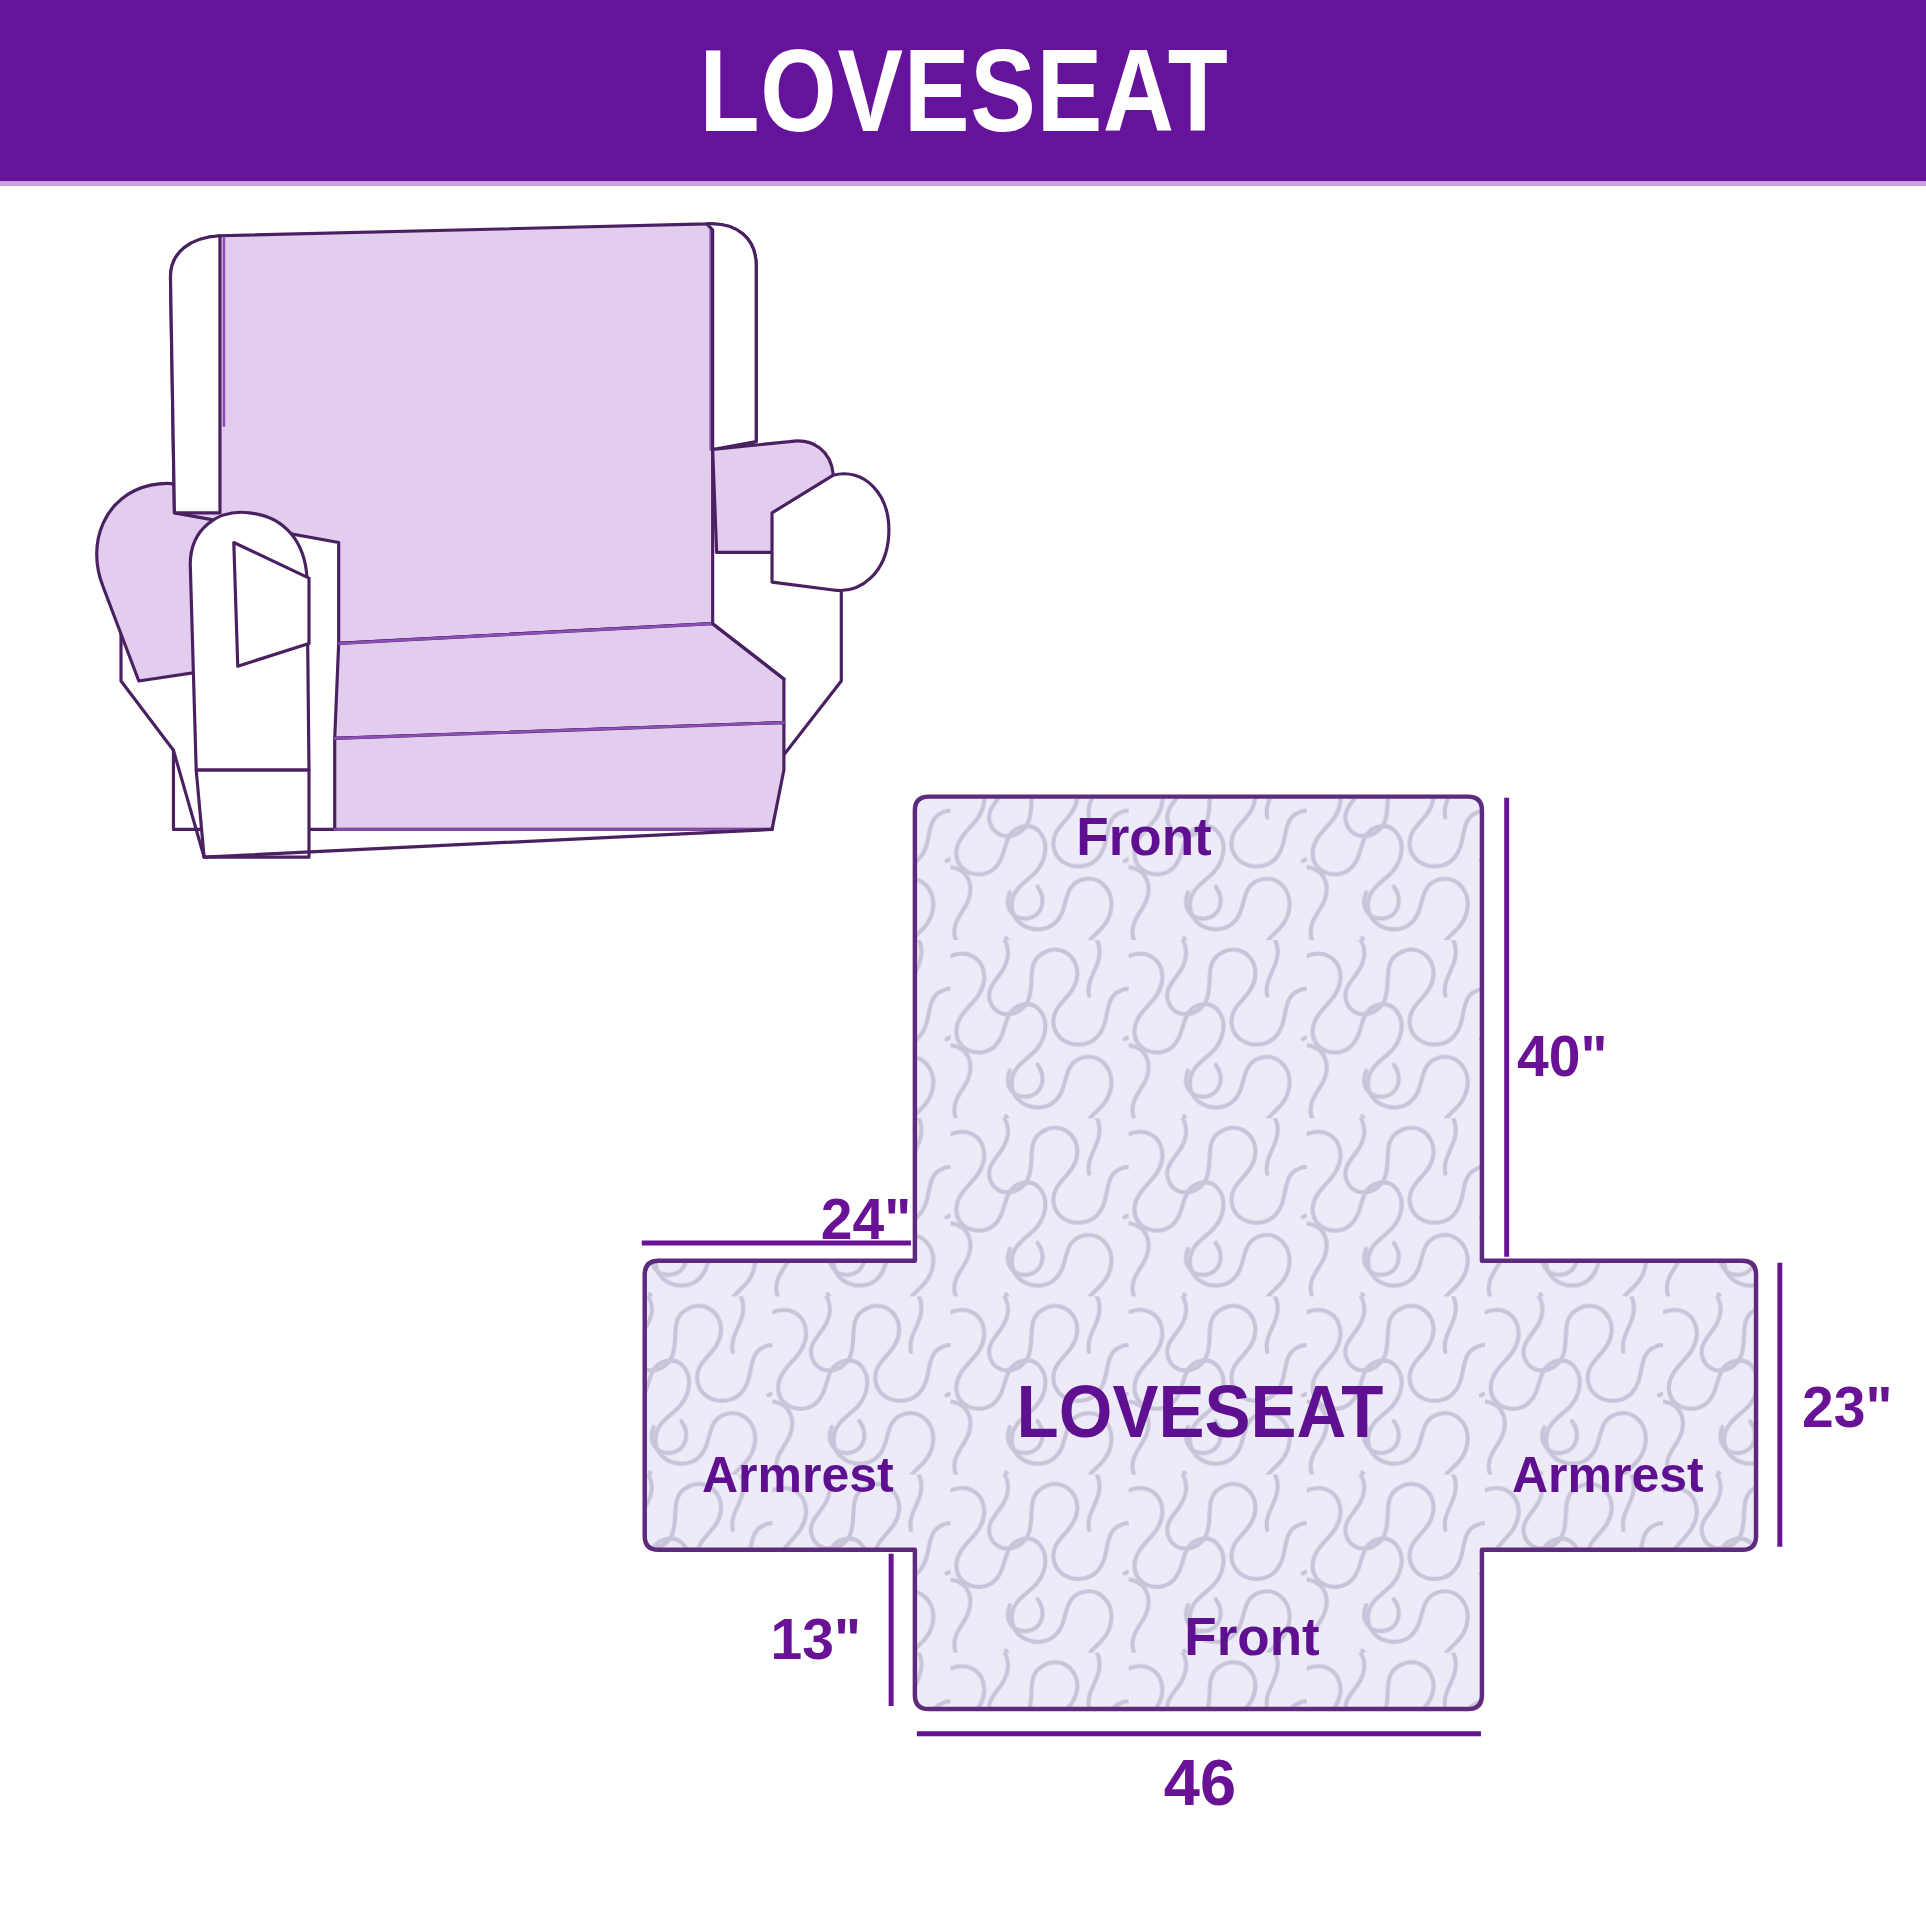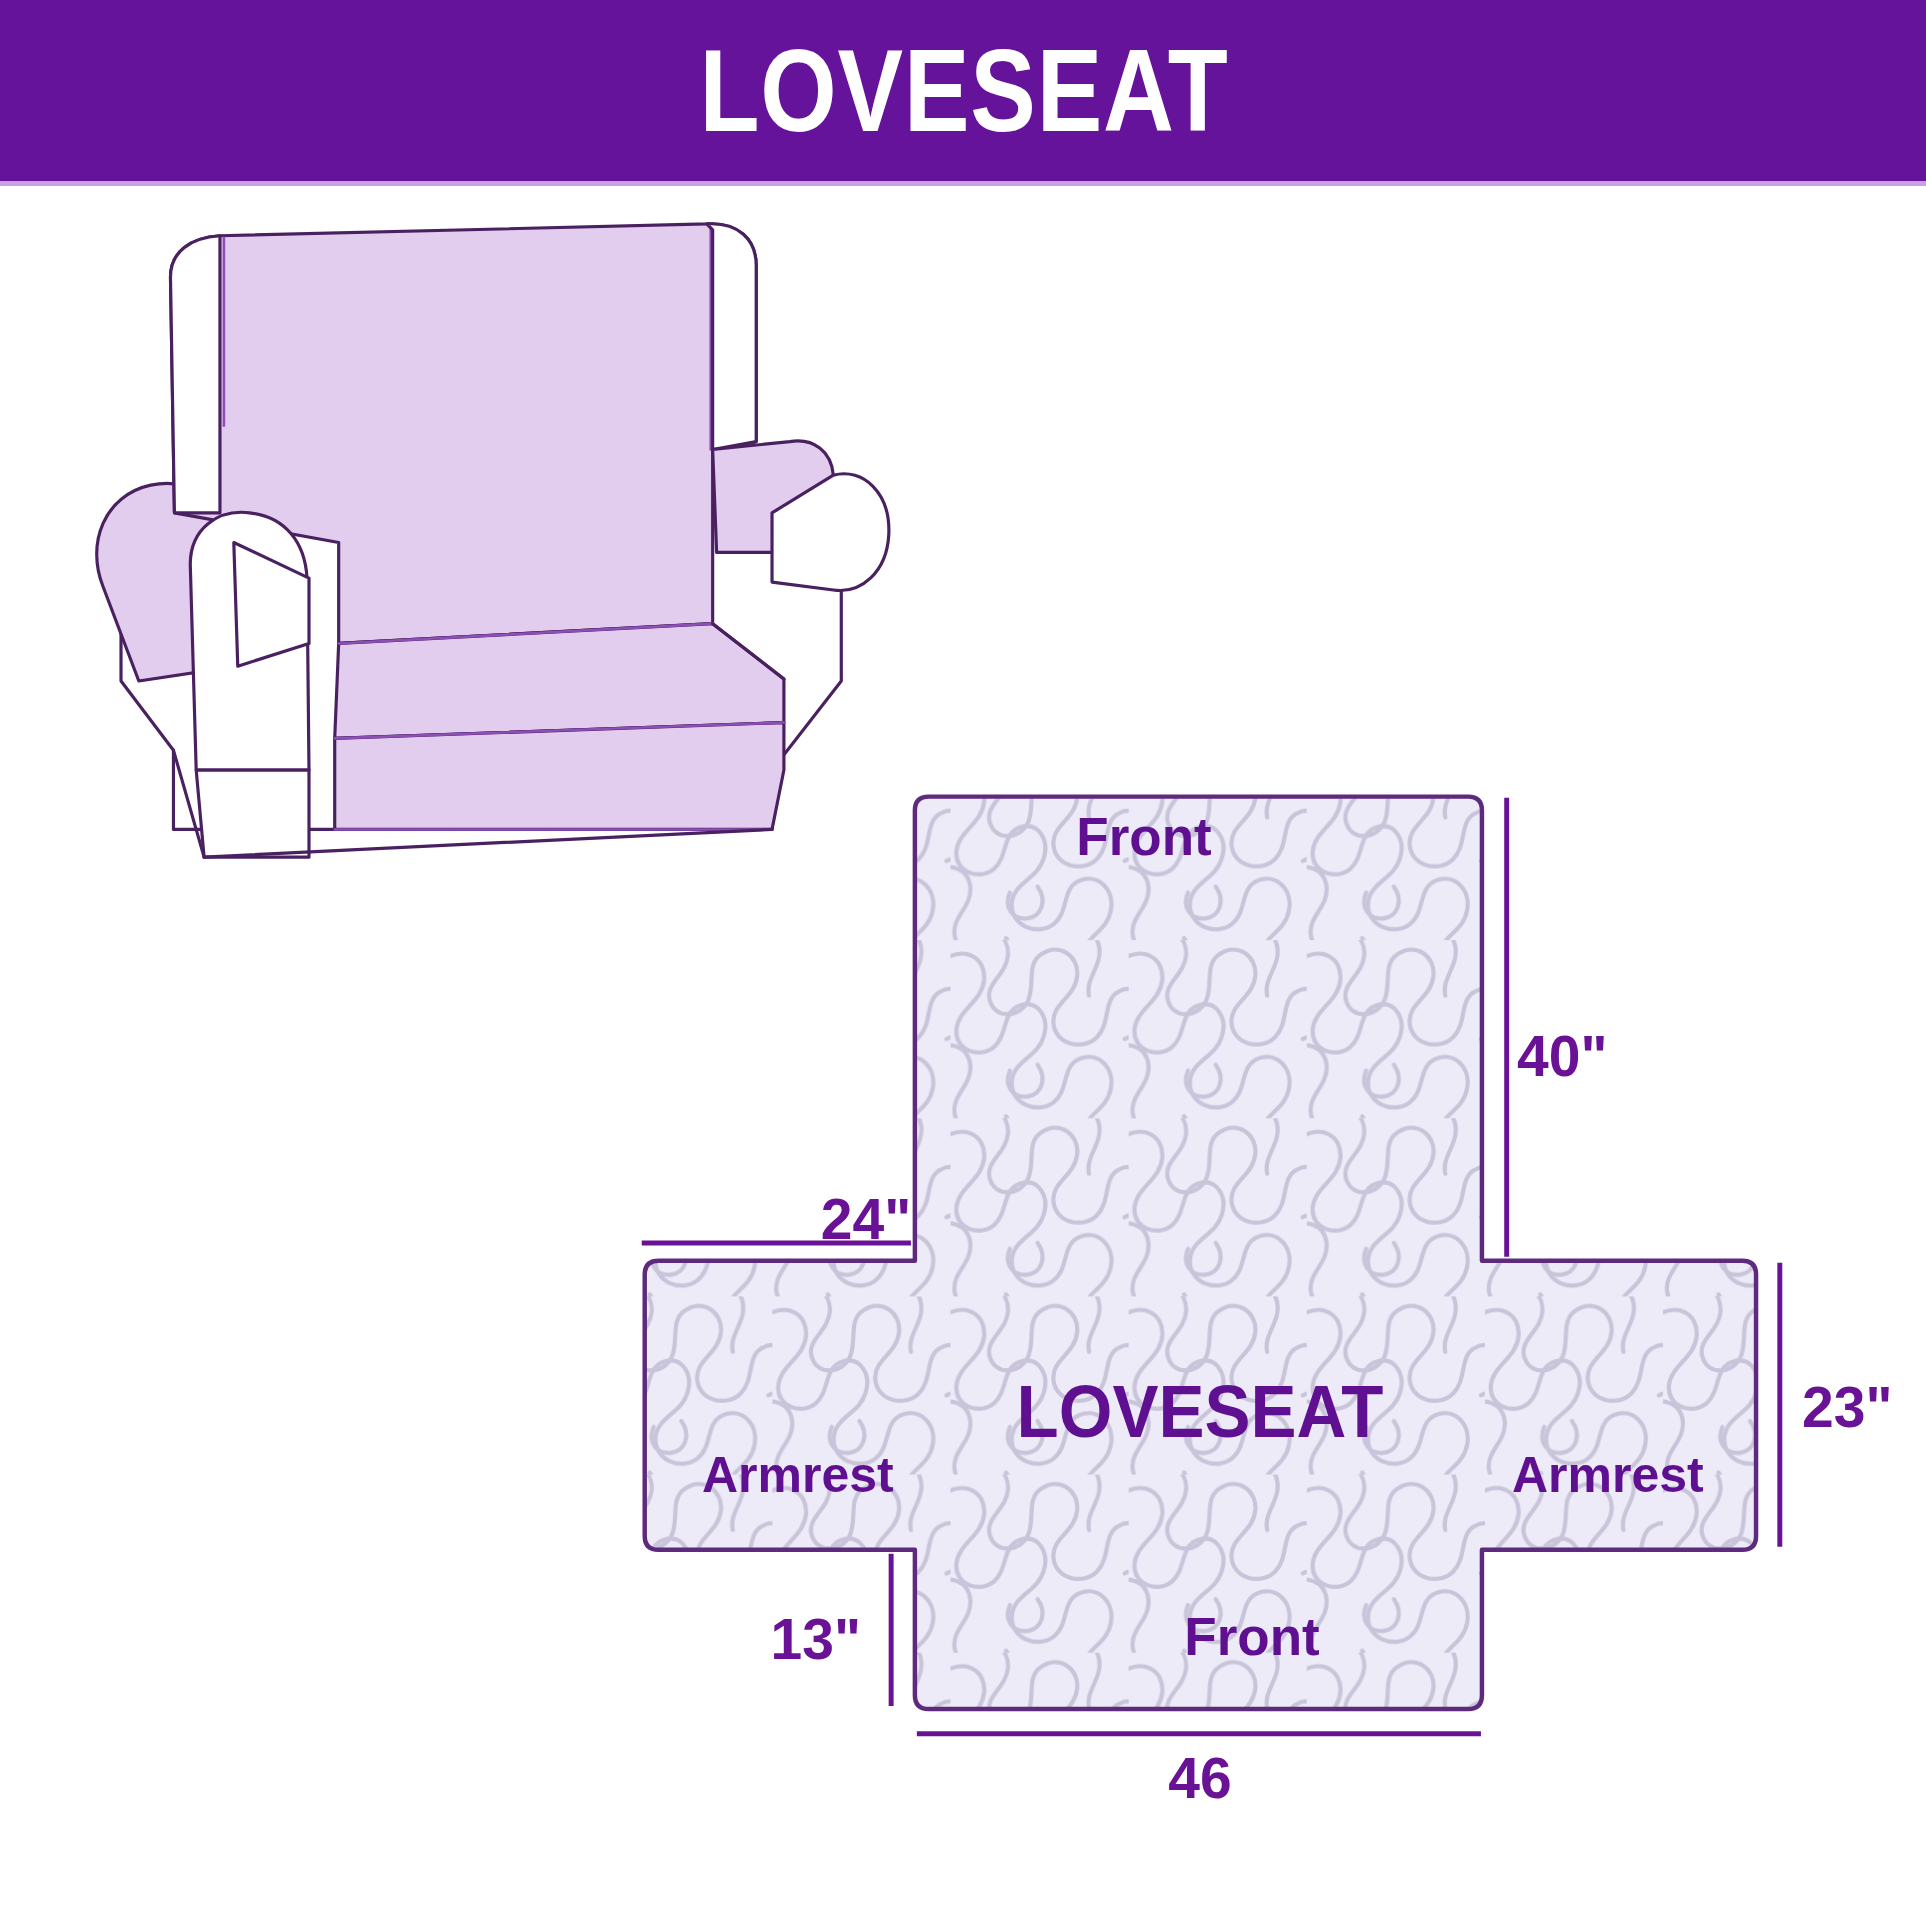--- a/index.html
+++ b/index.html
@@ -86,21 +86,21 @@
   #label-back    { left: 1144px; top: 810px;  font-size: 53px; transform: translateX(-50%); }
   #label-loveseat{ left: 1200px; top: 1374px; font-size: 75px; transform: translateX(-50%) scaleX(0.92); }
   #label-armrest-left  { left: 702px;  top: 1450px; font-size: 50px; }
   #label-armrest-right { left: 1512px; top: 1450px; font-size: 50px; }
   #label-front   { left: 1252px; top: 1610px; font-size: 53px; transform: translateX(-50%); }
 
   #dim-40 { left: 1517px; top: 1028px; font-size: 57px; }
   #dim-24 { left: 866px;  top: 1191px; font-size: 57px; transform: translateX(-50%); }
   #dim-23 { left: 1802px; top: 1379px; font-size: 57px; }
   #dim-13 { left: 861px;  top: 1611px; font-size: 57px; transform: translateX(-100%); }
-  #dim-46 { left: 1200px; top: 1750px; font-size: 57px; transform: translateX(-50%); }
+  #dim-46 { left: 1200px; top: 1750px; font-size: 65px; transform: translateX(-50%); }
 </style>
 </head>
 <body>
 
 <div id="header-banner">
   <div id="header-title">LOVESEAT</div>
 </div>
 <div id="header-underline"></div>
 
 <div id="sofa-illustration">

